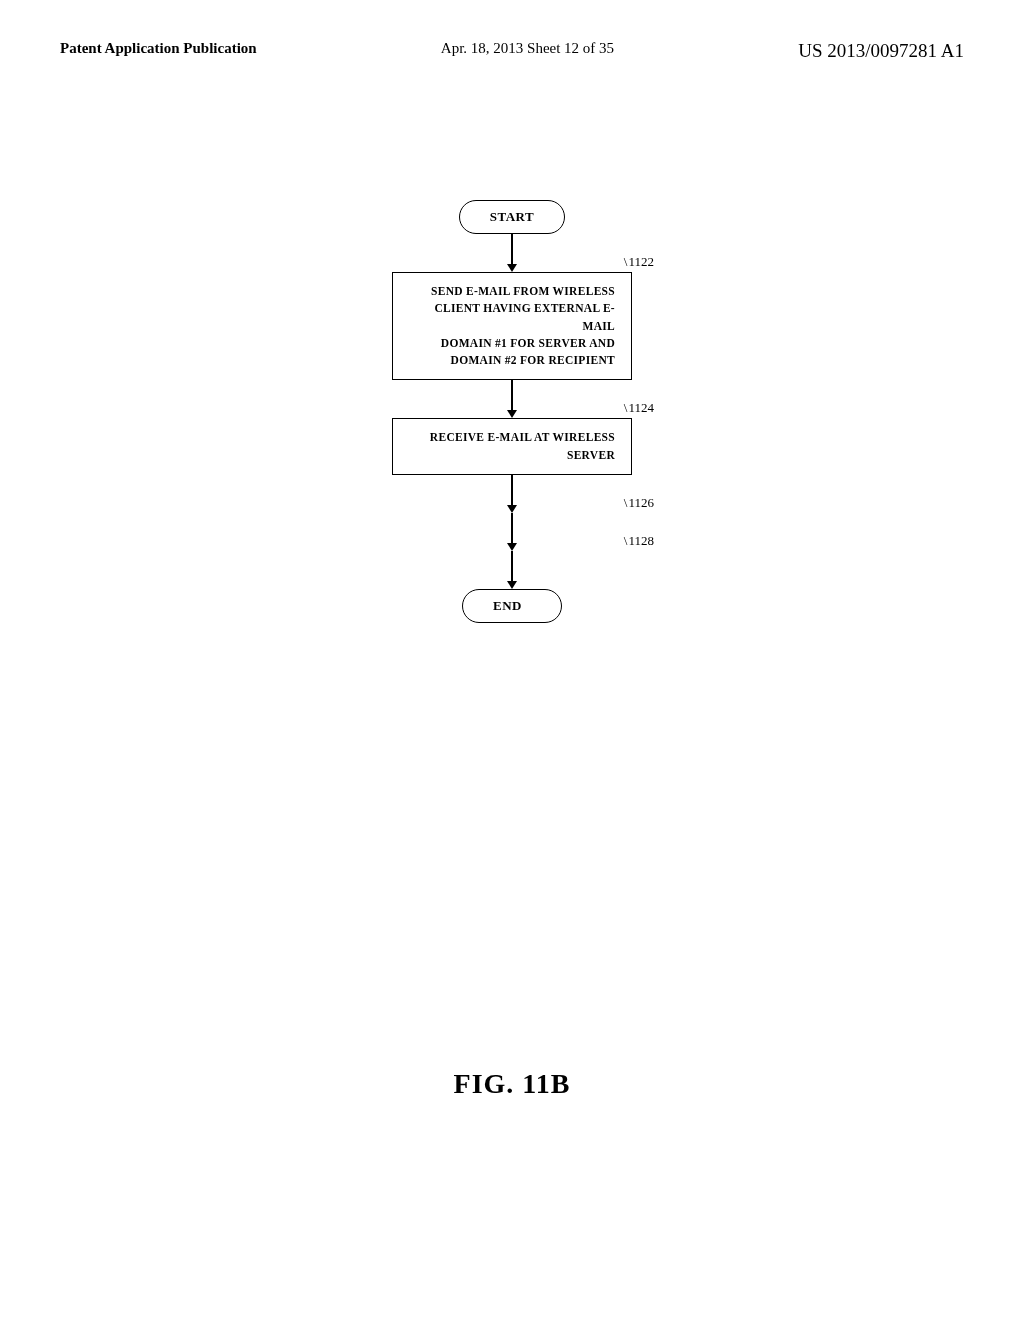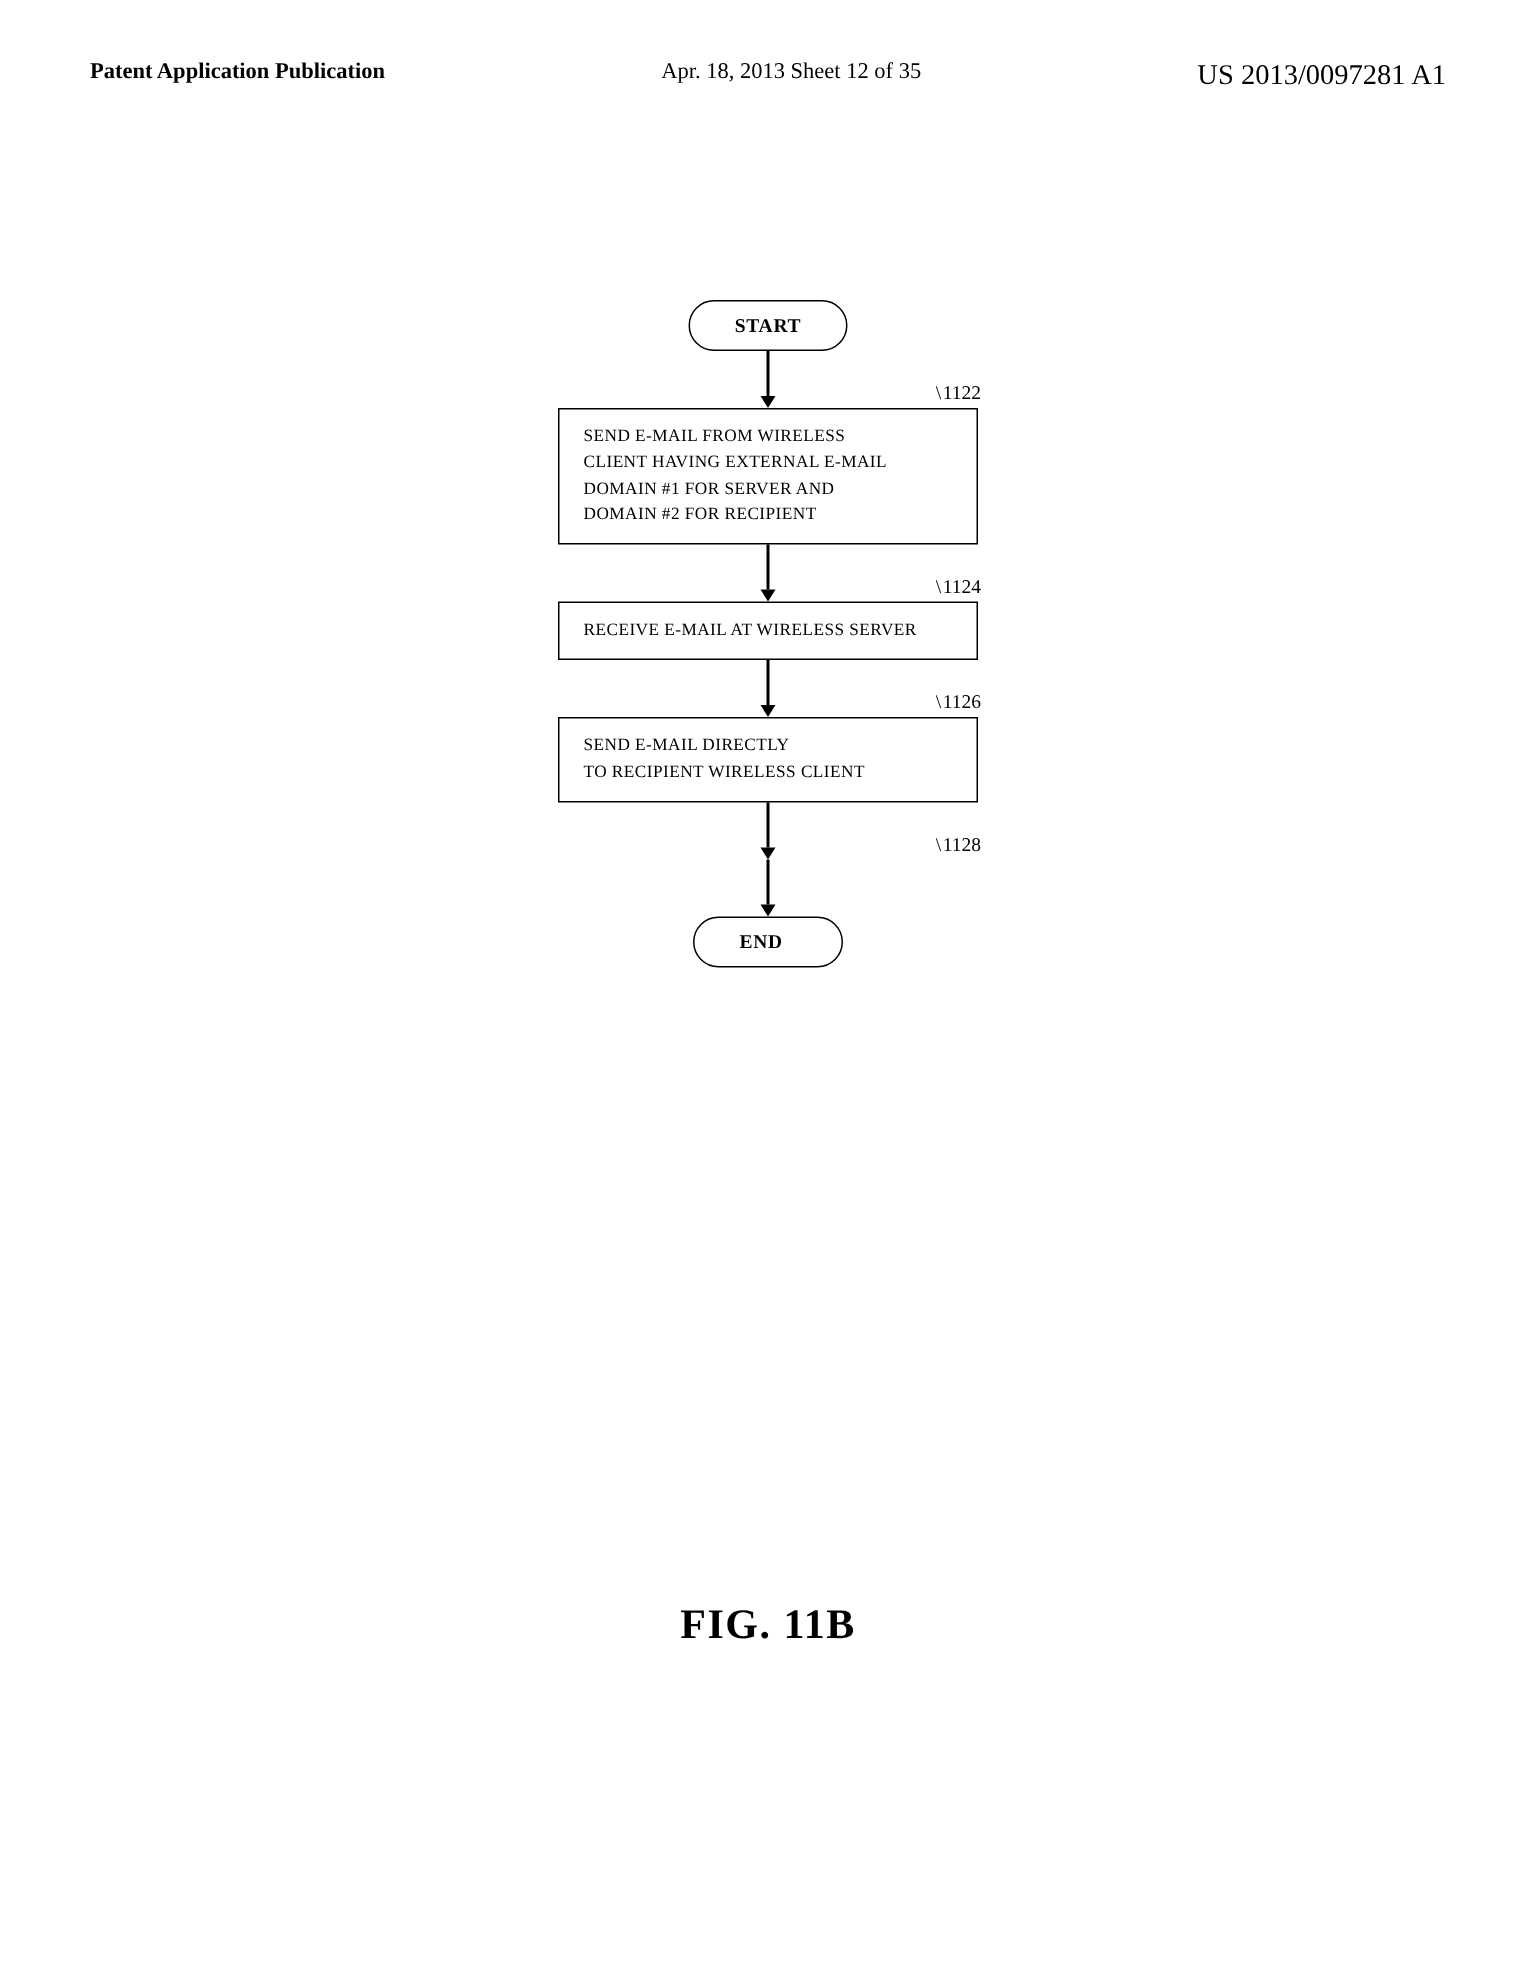--- a/index.html
+++ b/index.html
@@ -60,25 +60,25 @@
       letter-spacing: 0.5px;
       background: #fff;
       min-width: 100px;
     }
 
     
     .shape-rect {
       border: 1.5px solid #000;
       padding: 10px 16px;
       font-size: 11.5px;
-      font-weight: normal;
+      font-weight: bold;
       letter-spacing: 0.3px;
-      text-align: left;
+      text-align: right;
       background: #fff;
-      width: 280px;
+      width: 240px;
       line-height: 1.5;
     }
 
     
     .arrow-down {
       display: flex;
       flex-direction: column;
       align-items: center;
       position: relative;
     }
@@ -173,23 +173,20 @@
     </div>
   </div>
 
   <div class="arrow-down">
     <div class="arrow-line"></div>
     <div class="arrow-head"></div>
   </div>
 
   <div class="box-with-label">
     <span class="step-number">1126</span>
-    <div class="shape-rect">
-      <span>SEND E-MAIL DIRECTLY<br>TO RECIPIENT WIRELESS CLIENT</span>
-    </div>
   </div>
 
   <div class="arrow-down">
     <div class="arrow-line"></div>
     <div class="arrow-head"></div>
   </div>
 
   <div class="box-with-label">
     <span class="step-number">1128</span>
   </div>

